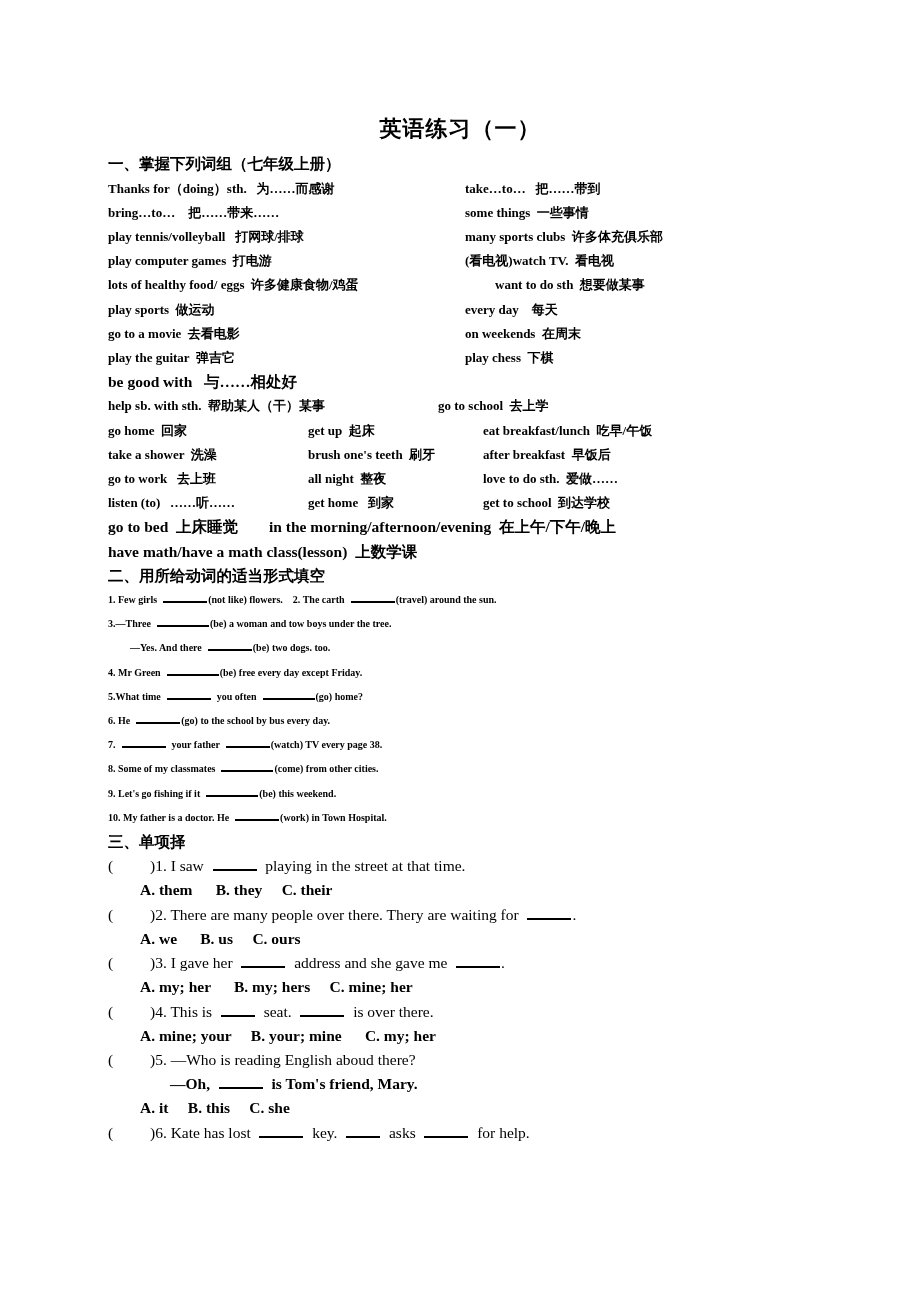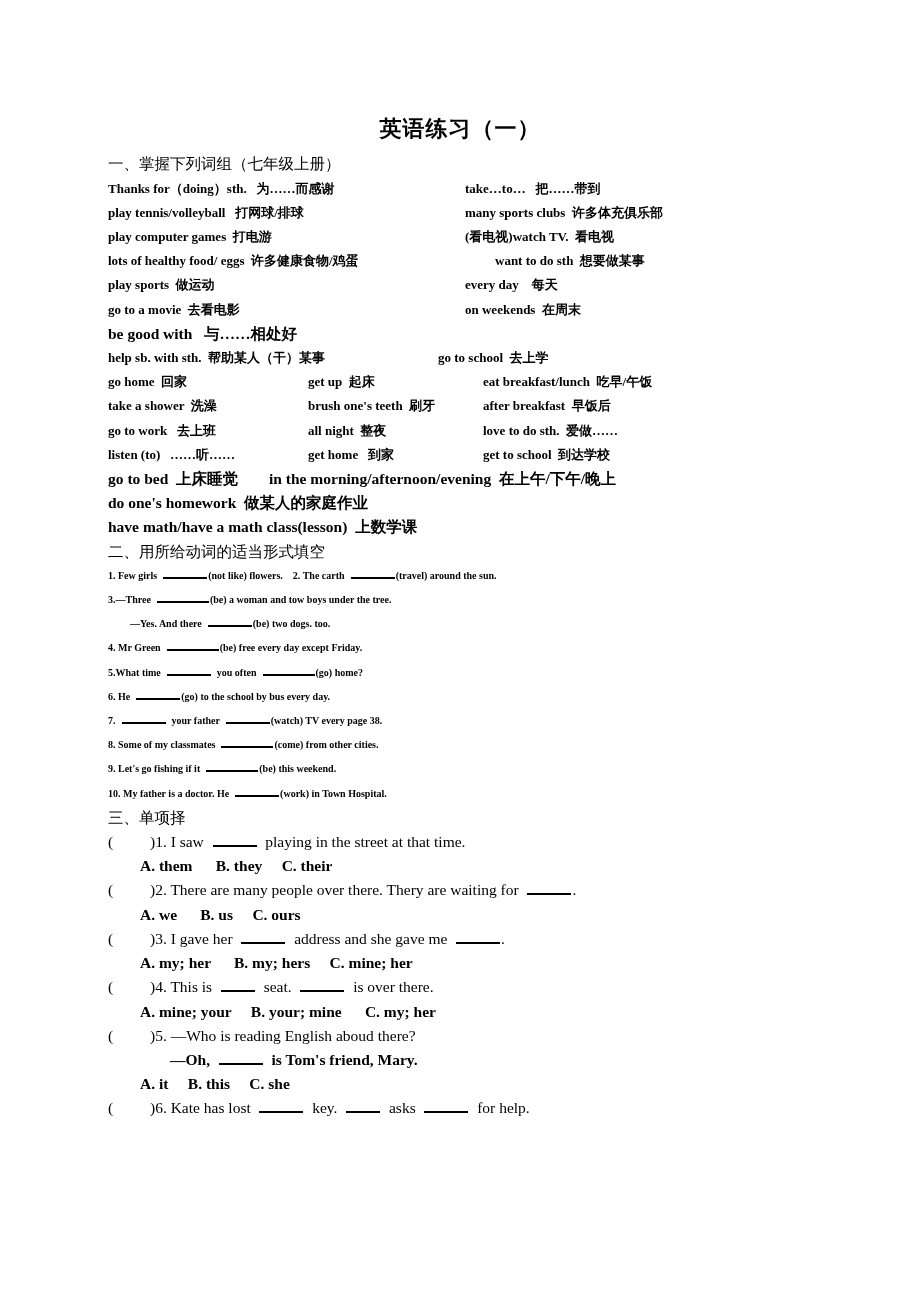--- a/index.html
+++ b/index.html
@@ -34,21 +34,21 @@
     line-height: 1.2;
   }
   
   .body-block {
     margin-top: 10px;
     padding-left: 108px;
     padding-right: 12px;
   }
   .section-head {
     font-size: 15.5px;
-    font-weight: normal;
+    font-weight: bold;
     line-height: 24.2px;
     white-space: pre;
   }
   
   .vocab-row {
     display: flex;
     font-size: 13px;
     font-weight: bold;
     line-height: 24.2px;
     white-space: pre;
@@ -126,33 +126,34 @@
 
 <div class="page">
 
   <div class="doc-title">英语练习（一）</div>
 
   <div class="body-block">
 
     <div class="section-head">一、掌握下列词组（七年级上册）</div>
     <div id="section-one-rows">
         <div class="vocab-row"><span class="vocab-col-a">Thanks for（doing）sth.   为……而感谢</span><span class="vocab-col-b">take…to…   把……带到</span></div>
+        <div class="vocab-row"><span class="vocab-col-a">bring…to…    把……带来……</span><span class="vocab-col-b">some things  一些事情</span></div>
         <div class="vocab-row"><span class="vocab-col-a">play tennis/volleyball   打网球/排球</span><span class="vocab-col-b">many sports clubs  许多体充俱乐部</span></div>
         <div class="vocab-row"><span class="vocab-col-a">play computer games  打电游</span><span class="vocab-col-b">(看电视)watch TV.  看电视</span></div>
         <div class="vocab-row wide"><span class="vocab-col-a">lots of healthy food/ eggs  许多健康食物/鸡蛋</span><span class="vocab-col-b">want to do sth  想要做某事</span></div>
         <div class="vocab-row"><span class="vocab-col-a">play sports  做运动</span><span class="vocab-col-b">every day    每天</span></div>
         <div class="vocab-row"><span class="vocab-col-a">go to a movie  去看电影</span><span class="vocab-col-b">on weekends  在周末</span></div>
+        <div class="vocab-row"><span class="vocab-col-a">play the guitar  弹吉它</span><span class="vocab-col-b">play chess  下棋</span></div>
         <div class="vocab-full">be good with   与……相处好</div>
         <div class="vocab-row narrow"><span class="vocab-col-a">help sb. with sth.  帮助某人（干）某事</span><span class="vocab-col-b">go to school  去上学</span></div>
         <div class="vocab-row triple"><span class="vocab-col-a">go home  回家</span><span class="vocab-col-mid">get up  起床</span><span class="vocab-col-b">eat breakfast/lunch  吃早/午饭</span></div>
         <div class="vocab-row triple"><span class="vocab-col-a">take a shower  洗澡</span><span class="vocab-col-mid">brush one's teeth  刷牙</span><span class="vocab-col-b">after breakfast  早饭后</span></div>
         <div class="vocab-row triple"><span class="vocab-col-a">go to work   去上班</span><span class="vocab-col-mid">all night  整夜</span><span class="vocab-col-b">love to do sth.  爱做……</span></div>
         <div class="vocab-row triple"><span class="vocab-col-a">listen (to)   ……听……</span><span class="vocab-col-mid">get home   到家</span><span class="vocab-col-b">get to school  到达学校</span></div>
         <div class="vocab-full">go to bed  上床睡觉        in the morning/afternoon/evening  在上午/下午/晚上</div>
-        <div class="vocab-full">do one's homework  做某人的家庭作业</div>
         <div class="vocab-full">have math/have a math class(lesson)  上数学课</div>
       </div>
 
     <div class="section-head">二、用所给动词的适当形式填空</div>
     <div id="section-two-items">
         <div class="fill-line"><span>1. Few girls  </span><span class="blank b-md"></span><span>(not like) flowers.    2. The carth  </span><span class="blank b-md"></span><span>(travel) around the sun.</span></div>
         <div class="fill-line"><span>3.—Three  </span><span class="blank b-lg"></span><span>(be) a woman and tow boys under the tree.</span></div>
         <div class="fill-line fill-indent"><span>—Yes. And there  </span><span class="blank b-md"></span><span>(be) two dogs. too.</span></div>
         <div class="fill-line"><span>4. Mr Green  </span><span class="blank b-lg"></span><span>(be) free every day except Friday.</span></div>
         <div class="fill-line"><span>5.What time  </span><span class="blank b-md"></span><span>  you often  </span><span class="blank b-lg"></span><span>(go) home?</span></div>

